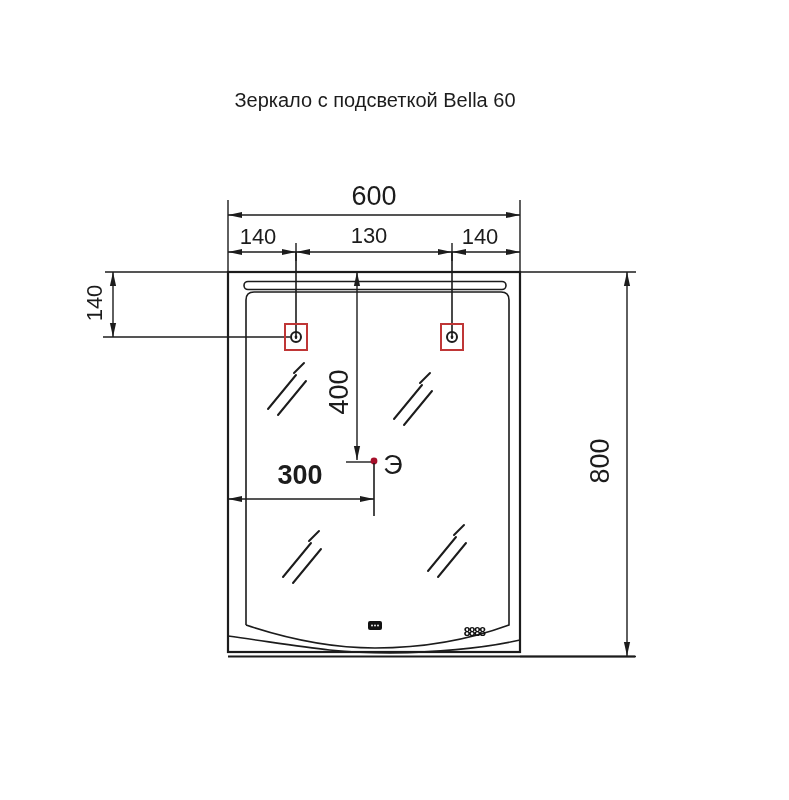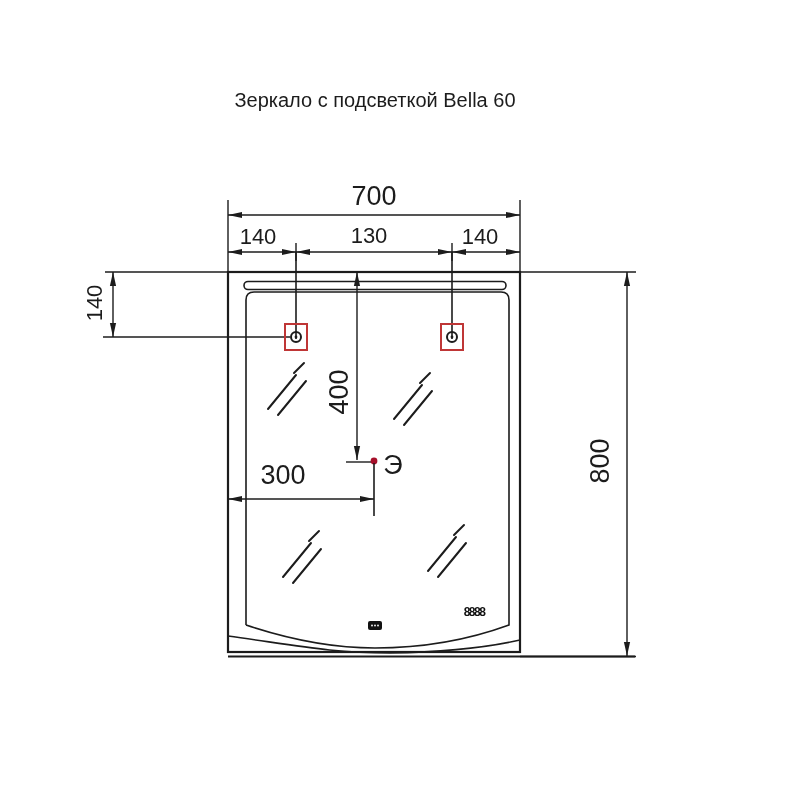--- a/index.html
+++ b/index.html
@@ -121,30 +121,30 @@
 
     <g stroke="#1c1c1c" stroke-width="1.4" fill="none">
       <line x1="520" y1="272" x2="636" y2="272"></line>
       <line x1="520" y1="656.5" x2="636" y2="656.5"></line>
       <line x1="627" y1="272" x2="627" y2="656" marker-start="url(#arr)" marker-end="url(#arr)"></line>
     </g>
   </svg>
 
   <div class="t title" style="left:375px;top:100px;">Зеркало с подсветкой Bella 60</div>
 
-  <div class="t dim" style="left:374px;top:196px;">700</div>
+  <div class="t dim" style="left:374px;top:196px;">600</div>
 
   <div class="t dim-sm" style="left:258px;top:237px;">140</div>
   <div class="t dim-sm" style="left:369px;top:236px;">130</div>
   <div class="t dim-sm" style="left:480px;top:237px;">140</div>
 
   <div class="t rot dim-sm" style="left:95px;top:303px;">140</div>
 
   <div class="t rot dim" style="left:339px;top:392px;">400</div>
 
-  <div class="t dim" style="left:283px;top:475px;">300</div>
+  <div class="t dim" style="left:300px;top:475px;font-weight:bold;">300</div>
 
   <div class="t rot dim" style="left:600px;top:461px;">800</div>
 
   <div class="t elabel" style="left:393px;top:465px;">Э</div>
 
-  <div class="t clock" style="left:474px;top:612px;">8888</div>
+  <div class="t clock" style="left:474px;top:632px;">8888</div>
 </div>
 
 </body></html>

